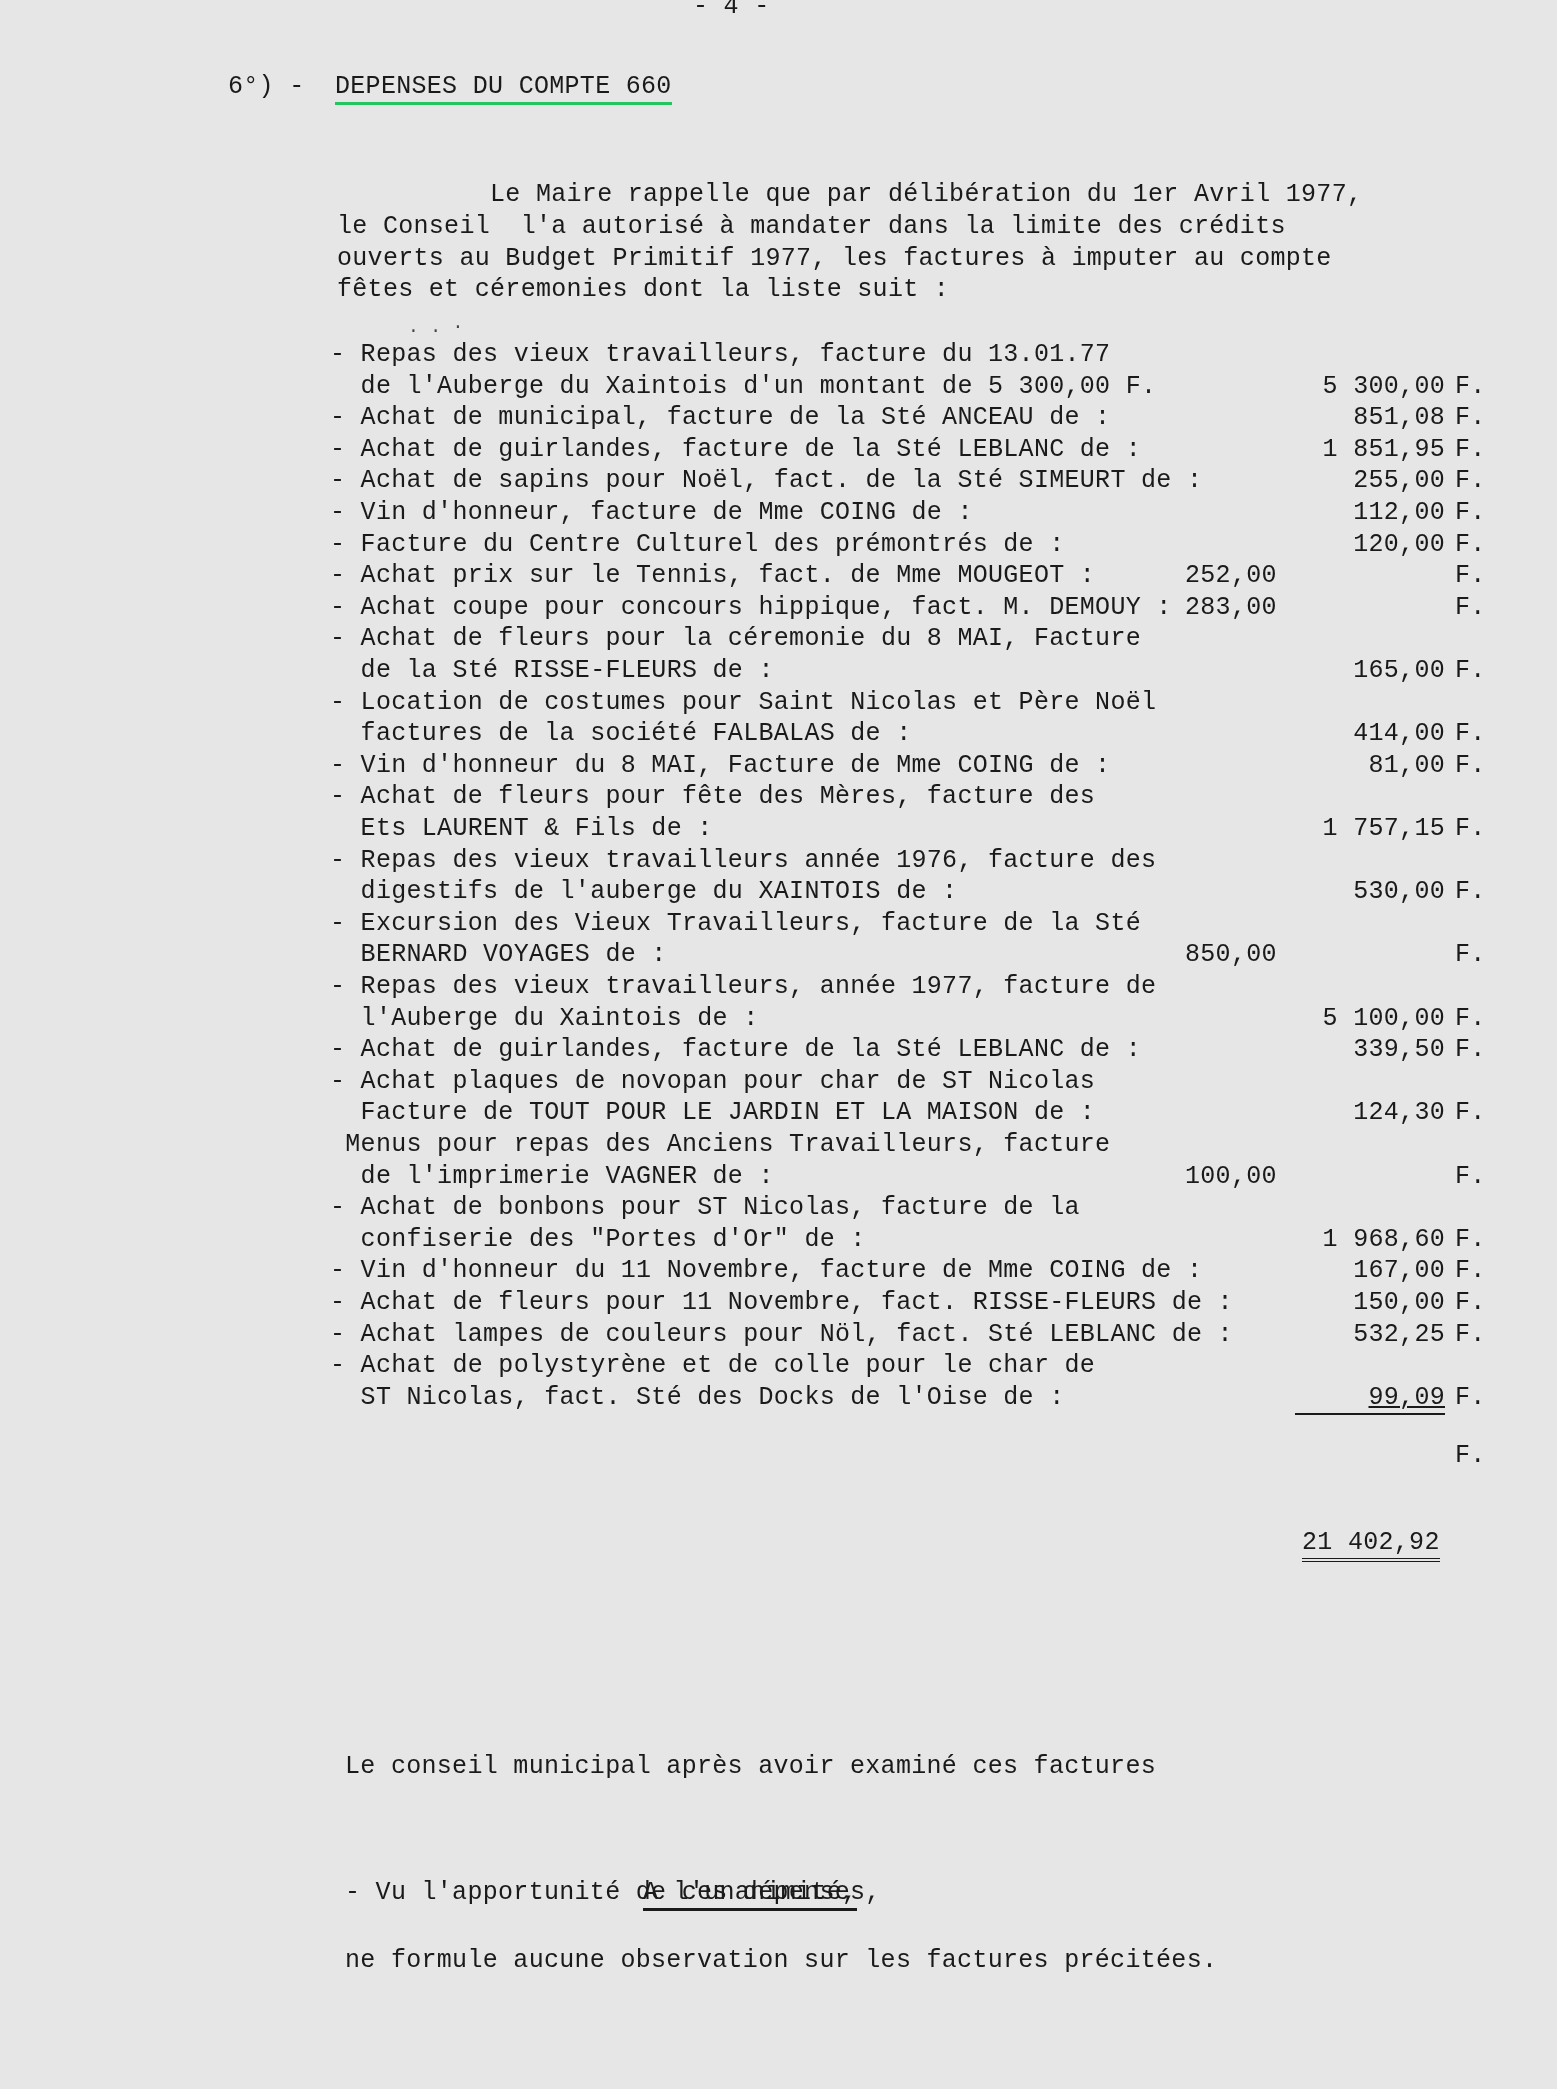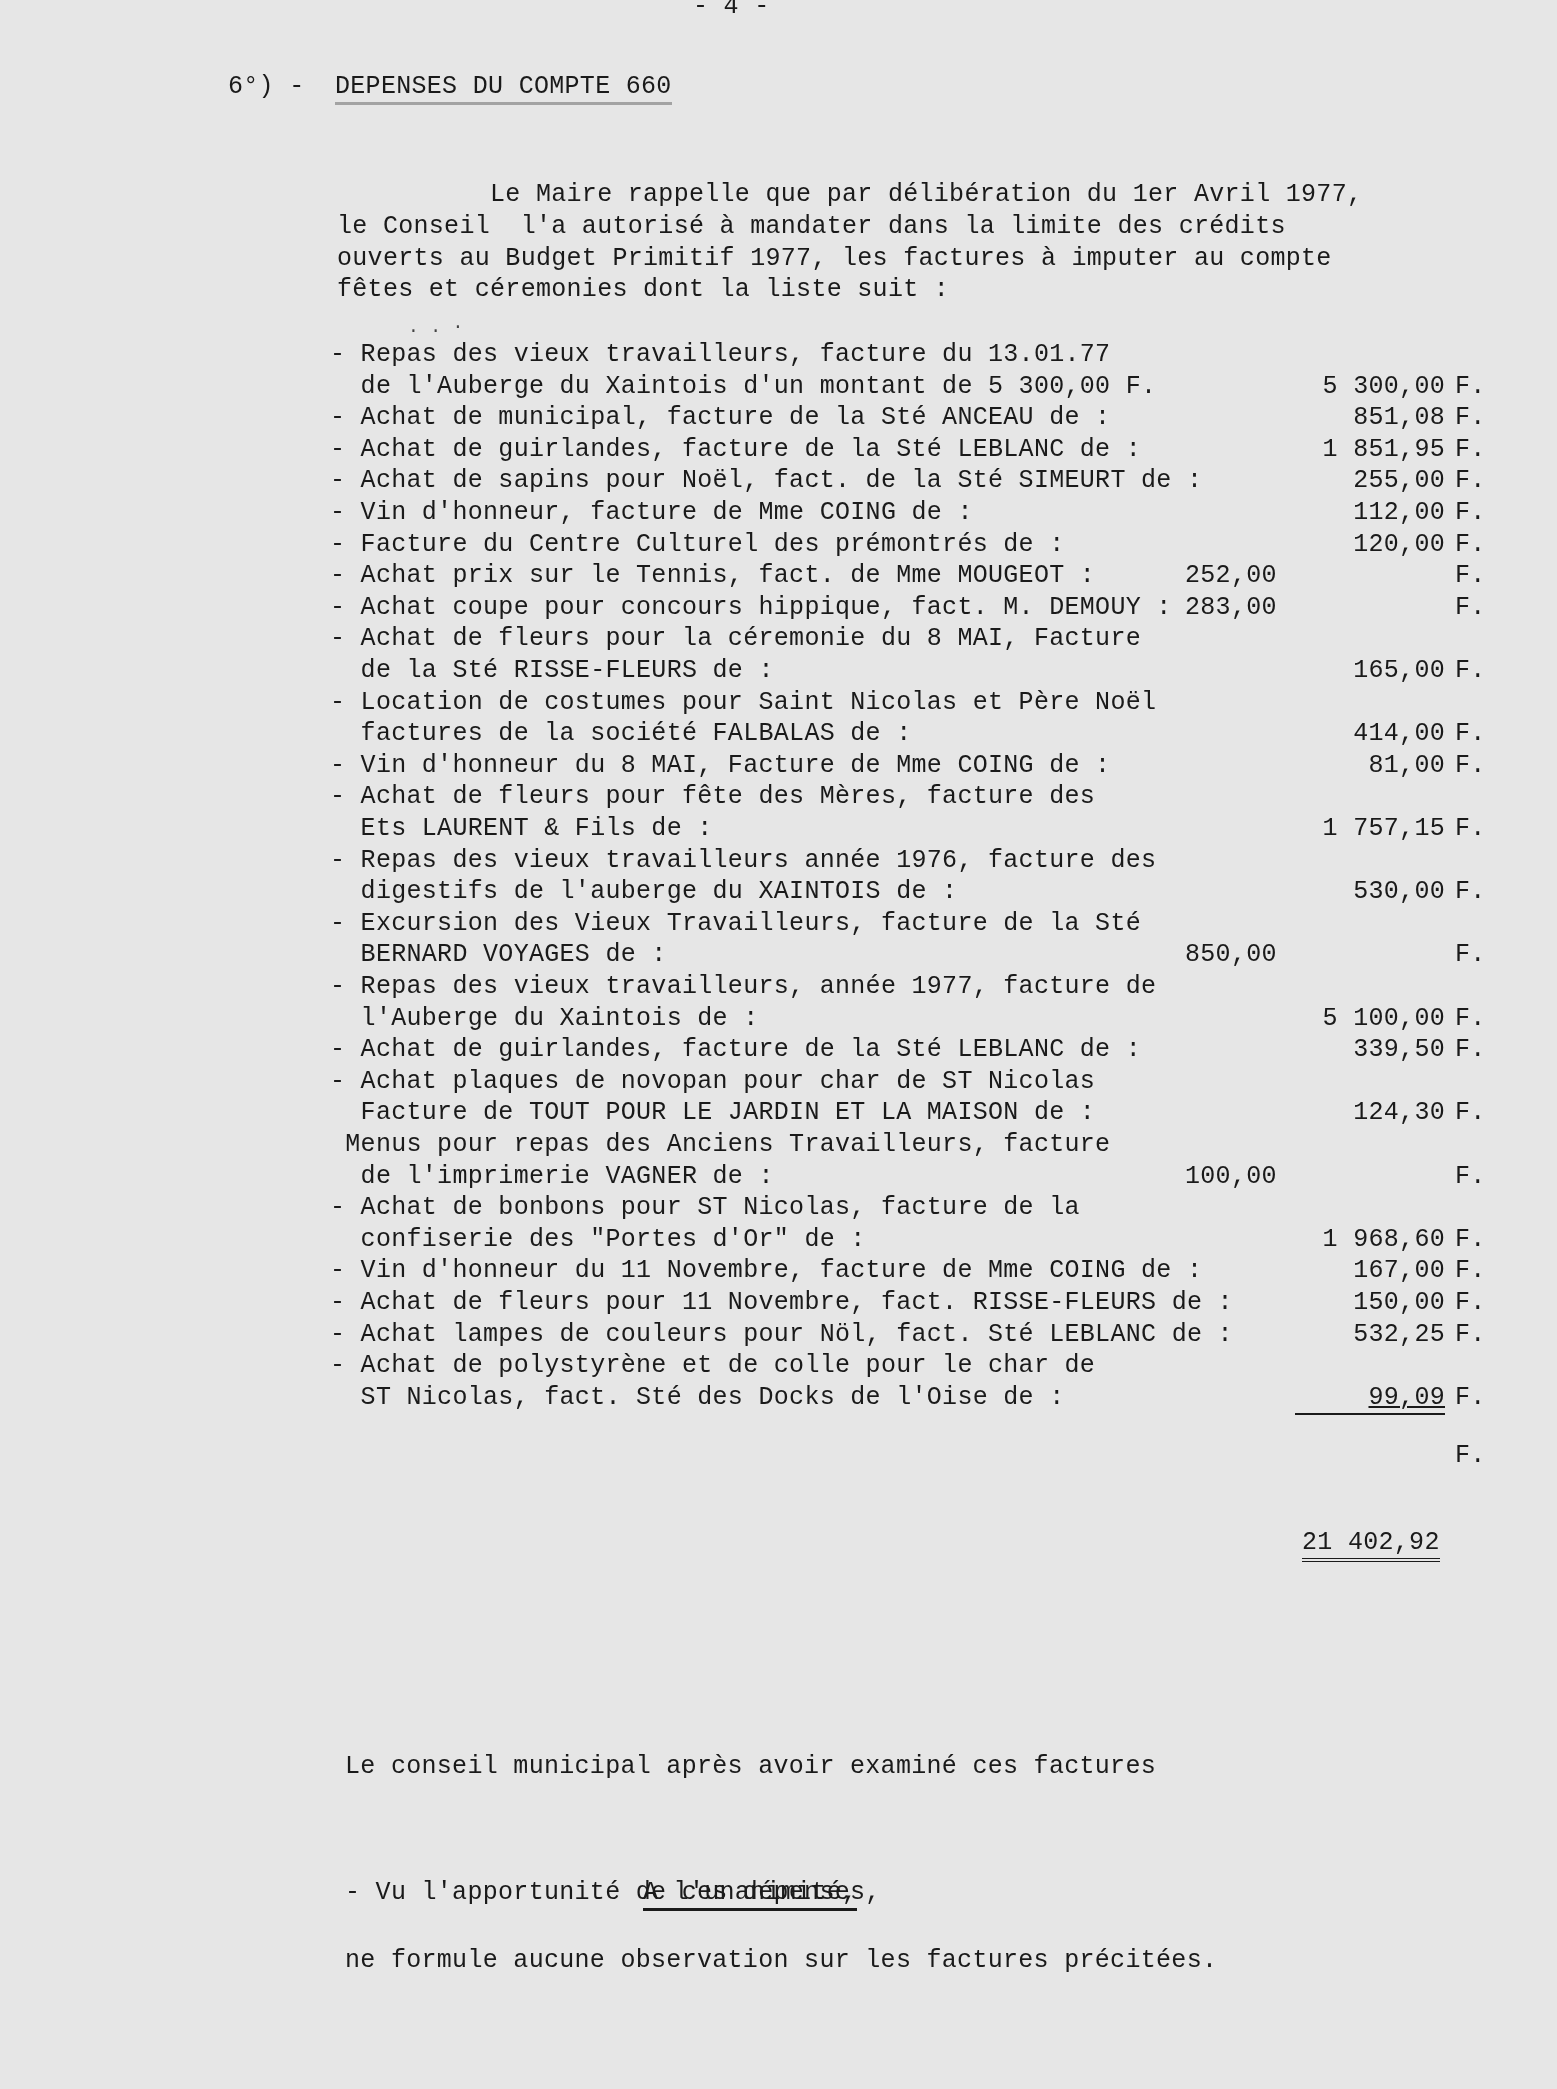--- a/index.html
+++ b/index.html
@@ -6,21 +6,21 @@
   body {
     width: 1557px; height: 2089px;
     background: #e6e6e6;
     position: relative; overflow: hidden;
     font-family: "Liberation Mono", "DejaVu Sans Mono", monospace;
     color: #1a1a1a;
   }
   .t { position: absolute; white-space: pre; font-size: 25px; line-height: 30px; letter-spacing: 0.3px; }
   .page-num { left: 693px; top: -8px; font-size: 25px; }
   .heading-num { left: 228px; top: 72px; }
-  .heading-title { left: 335px; top: 72px; border-bottom: 3px solid #a3a3a3; padding-bottom: 0; line-height: 30px; }
+  .heading-title { left: 335px; top: 72px; border-bottom: 3px solid #22c55e; padding-bottom: 0; line-height: 30px; }
   .para { left: 337px; width: 1050px; }
   .dots { left: 408px; top: 312px; font-size: 18px; color: #444; }
   .item-line { left: 330px; }
   .total-underline { border-bottom: 4px double #1a1a1a; }
   .closing { left: 345px; }
   .unanim { left: 643px; border-bottom: 3px solid #1a1a1a; }
 </style>
 </head>
 <body>
 

